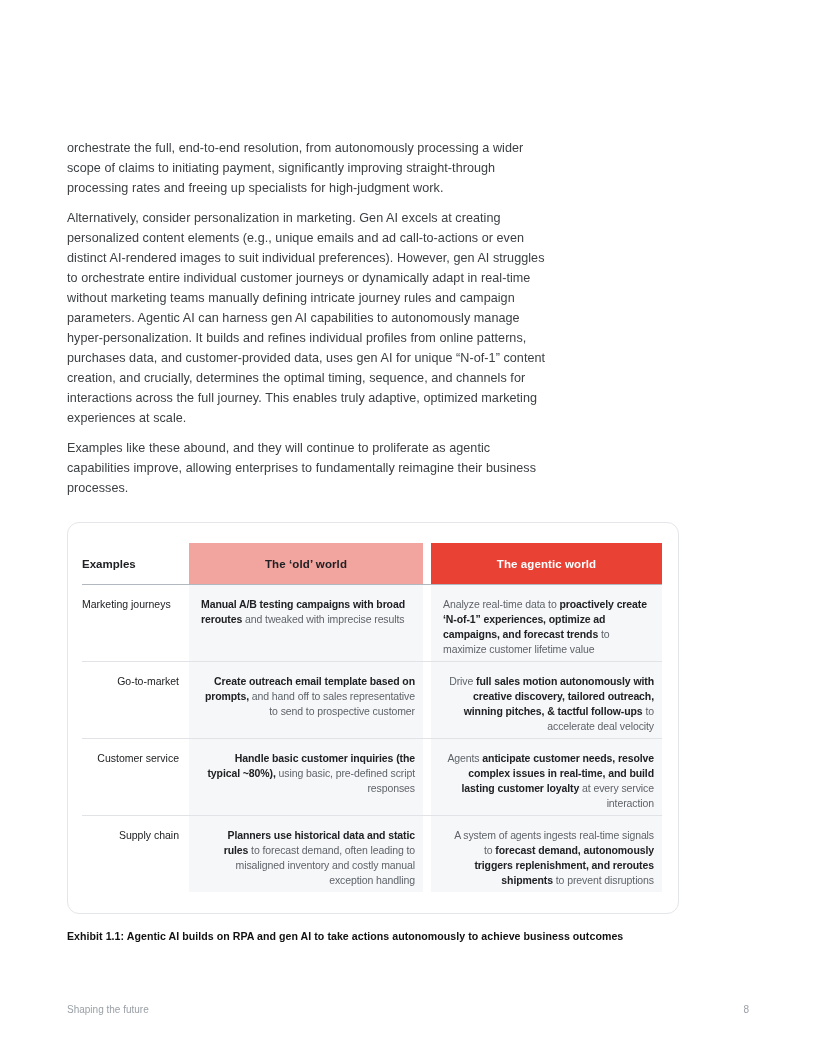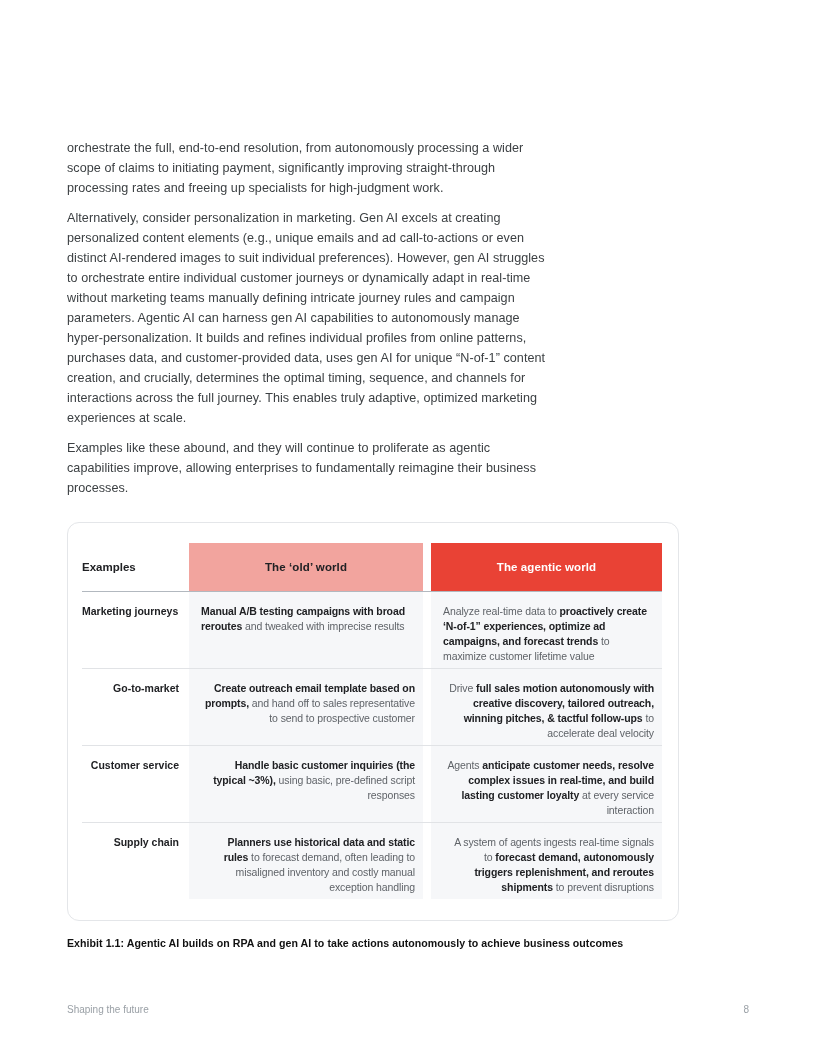--- a/index.html
+++ b/index.html
@@ -10,27 +10,27 @@
   }
   .content{position:absolute;left:0;top:0;right:0;padding:138px 67px 0 67px;box-sizing:border-box;}
   .body-copy{width:484px;}
   .body-copy p{margin:0 0 10px 0;font-size:12.6px;line-height:20px;color:#3C4043;letter-spacing:0.05px;}
   .card{
     width:612px;box-sizing:border-box;margin-top:24px;background:#fff;
     border:1px solid #E4E6E9;border-radius:12px;padding:20px 5px 21px 14px;min-height:384px;
   }
   .trow{display:grid;grid-template-columns:107px 234px 8px 231px;width:580px;}
   .thead{border-bottom:1px solid #B2B8BF;}
-  .thead .hdr{height:48px;display:flex;align-items:center;justify-content:center;font-weight:700;font-size:11.5px;letter-spacing:0.1px;}
+  .thead .hdr{height:41px;display:flex;align-items:center;justify-content:center;font-weight:700;font-size:11.5px;letter-spacing:0.1px;}
   .examples-cell{display:flex;align-items:center;font-weight:700;font-size:11.5px;color:#202124;}
   .old-hdr{background:var(--pink);color:#202124;}
   .agentic-hdr{background:var(--red);color:#ffffff;}
   .trow.body + .trow.body{border-top:1px solid #E1E3E6;text-align:right;}
   .cell{box-sizing:border-box;}
-  .label-cell{padding:12px 10px 4px 0;font-weight:700;font-size:10.5px;line-height:14px;color:#202124;}
+  .label-cell{padding:12px 10px 4px 0;font-weight:400;font-size:10.5px;line-height:14px;color:#202124;}
   .txt-cell{background:var(--colbg);padding:12px 8px 4px 12px;font-size:10.5px;line-height:15px;color:#5F6368;letter-spacing:-0.1px;}
   .txt-cell b{color:#202124;font-weight:700;}
   .gap-cell{background:#ffffff;}
   .caption{margin:16px 0 0 0;font-size:10.6px;font-weight:700;color:#111111;letter-spacing:0.05px;}
   .footer{
     position:absolute;left:67px;right:67px;top:1004px;display:flex;
     justify-content:space-between;align-items:baseline;font-size:10px;color:#9AA0A6;gap:20px;
   }
 </style>
 </head>
@@ -60,21 +60,21 @@
             <div class="cell txt-cell agentic-cell"><span>Analyze real-time data to </span><b>proactively create ‘N-of-1” experiences, optimize ad campaigns, and forecast trends</b><span> to maximize customer lifetime value</span></div>
           </div>
           <div class="trow body">
             <div class="cell label-cell">Go-to-market</div>
             <div class="cell txt-cell old-cell"><b>Create outreach email template based on prompts,</b><span> and hand off to sales representative to send to prospective customer</span></div>
             <div class="cell gap-cell"></div>
             <div class="cell txt-cell agentic-cell"><span>Drive </span><b>full sales motion autonomously with creative discovery, tailored outreach, winning pitches, &amp; tactful follow-ups</b><span> to accelerate deal velocity</span></div>
           </div>
           <div class="trow body">
             <div class="cell label-cell">Customer service</div>
-            <div class="cell txt-cell old-cell"><b>Handle basic customer inquiries (the typical ~3%),</b><span> using basic, pre-defined script responses</span></div>
+            <div class="cell txt-cell old-cell"><b>Handle basic customer inquiries (the typical ~80%),</b><span> using basic, pre-defined script responses</span></div>
             <div class="cell gap-cell"></div>
             <div class="cell txt-cell agentic-cell"><span>Agents </span><b>anticipate customer needs, resolve complex issues in real-time, and build lasting customer loyalty</b><span> at every service interaction</span></div>
           </div>
           <div class="trow body">
             <div class="cell label-cell">Supply chain</div>
             <div class="cell txt-cell old-cell"><b>Planners use historical data and static rules</b><span> to forecast demand, often leading to misaligned inventory and costly manual exception handling</span></div>
             <div class="cell gap-cell"></div>
             <div class="cell txt-cell agentic-cell"><span>A system of agents ingests real-time signals to </span><b>forecast demand, autonomously triggers replenishment, and reroutes shipments</b><span> to prevent disruptions</span></div>
           </div>
         </div>

